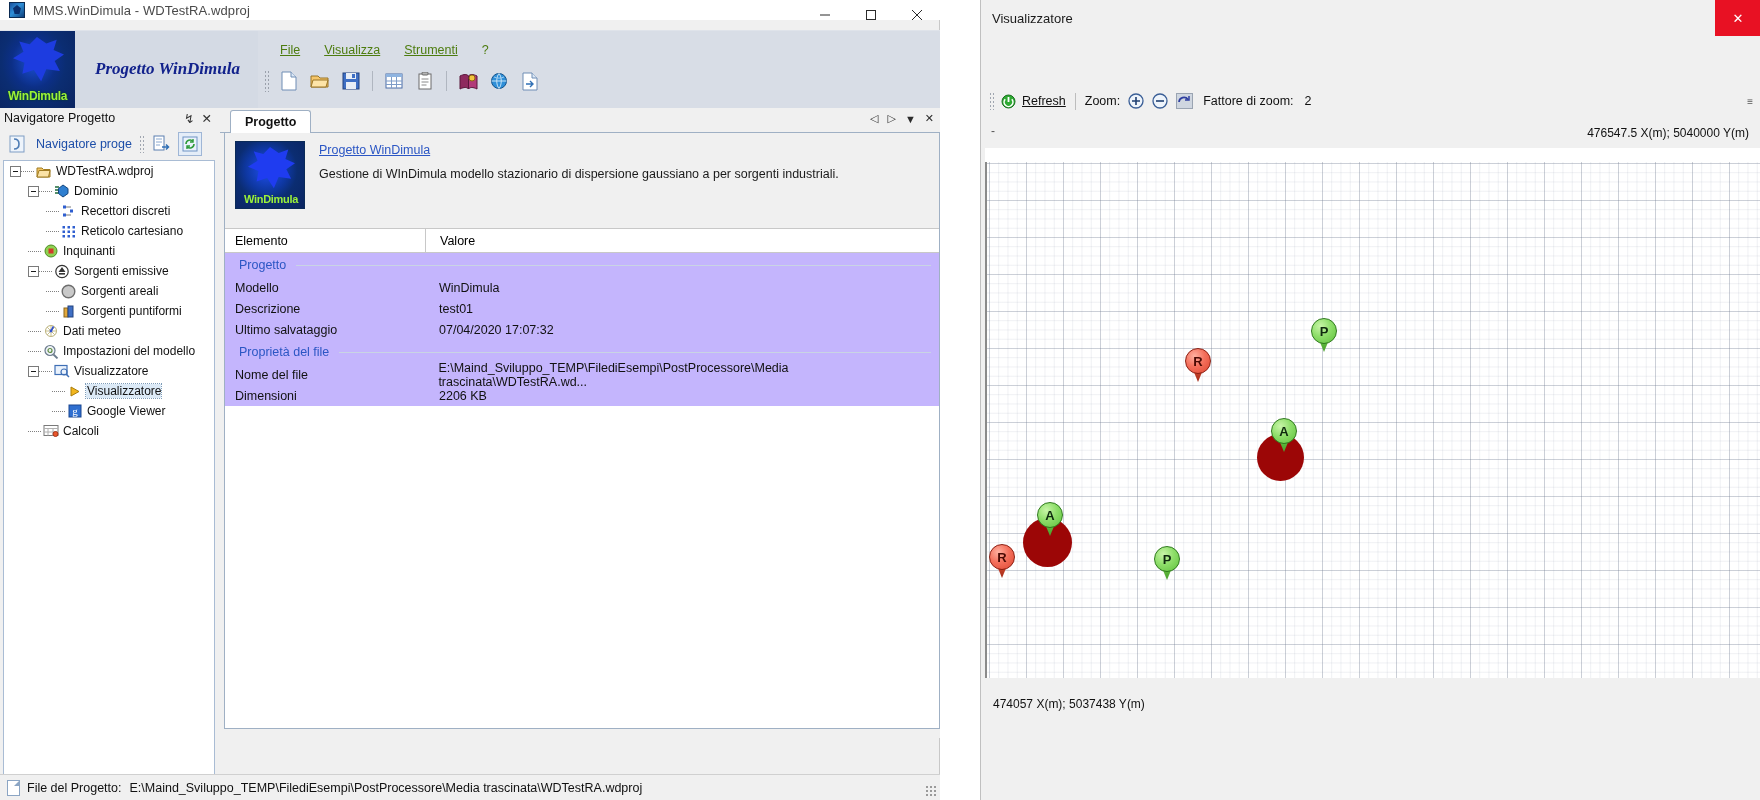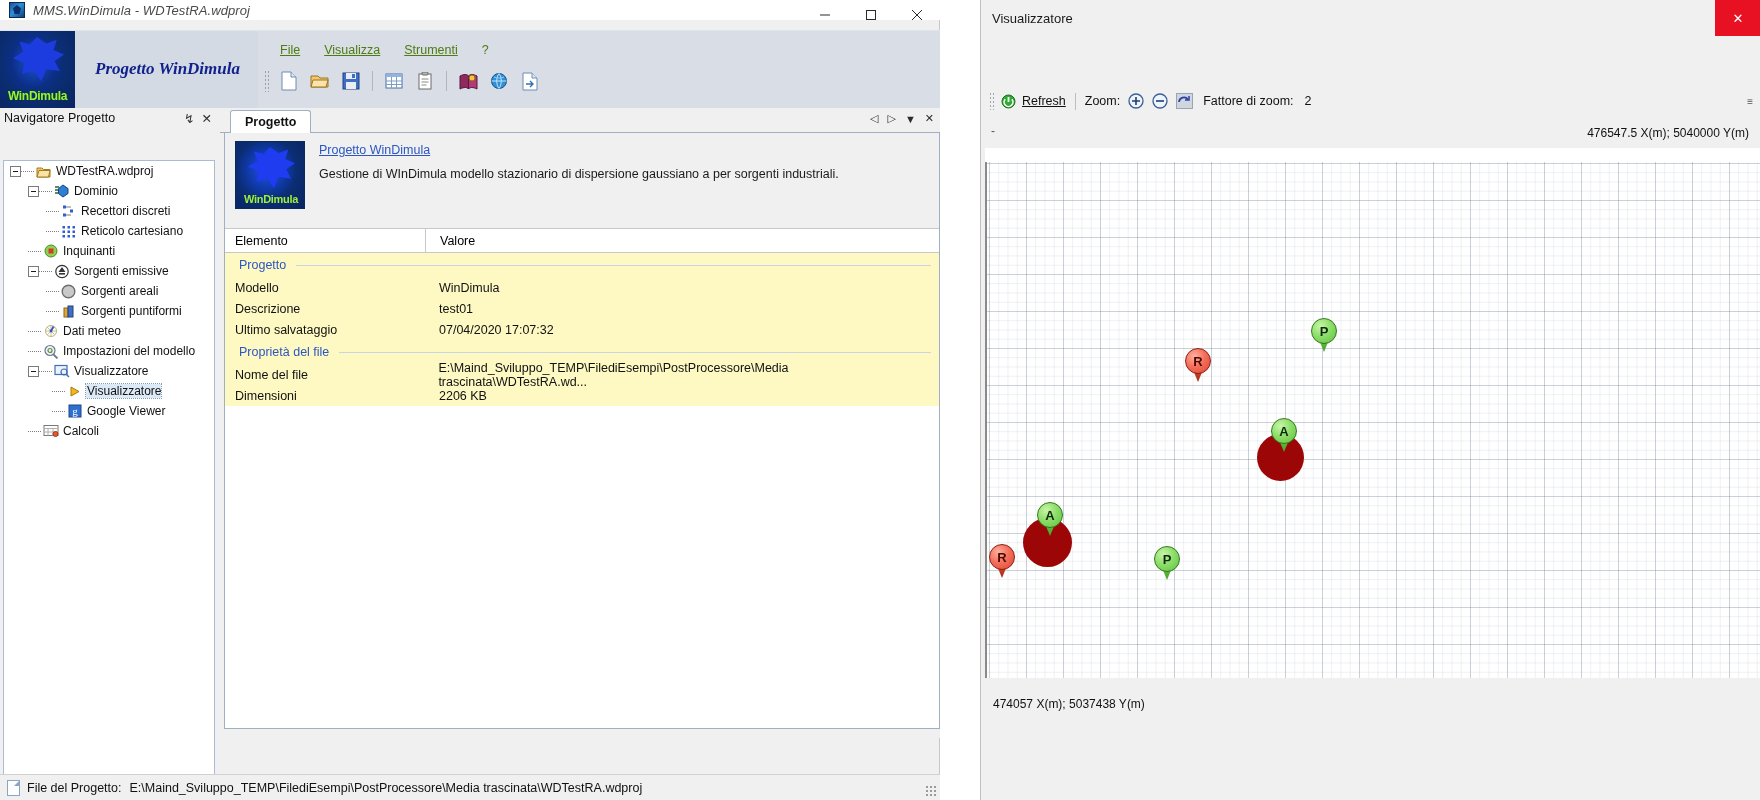--- a/index.html
+++ b/index.html
@@ -17,21 +17,21 @@
   
   #app-window {
     position: absolute; left: 0; top: 0; width: 940px; height: 800px;
     background: #f0f0f0;
     border-right: 1px solid #c8c8c8;
   }
   
   #titlebar {
     position: absolute; left: 0; top: 0; width: 940px; height: 20px;
     background: #ffffff;
-    display: flex; align-items: center; font-style: italic;
+    display: flex; align-items: center;
   }
   #titlebar .app-icon {
     width: 16px; height: 16px; margin-left: 9px; margin-right: 8px;
     background: linear-gradient(135deg,#1a4f9c 0%,#2f8fd8 45%,#0d3f7a 100%);
     border: 1px solid #0b2a52; position: relative; flex: 0 0 auto;
   }
   #titlebar .app-icon::after {
     content: ""; position: absolute; left: 3px; top: 2px; width: 8px; height: 9px;
     background: #0b2f6e; clip-path: polygon(50% 0%,100% 35%,80% 100%,20% 100%,0% 35%);
   }
@@ -181,21 +181,21 @@
     position: absolute; left: 0; bottom: 3px; width: 70px; text-align: center;
     font-size: 11px; font-weight: bold; color: #9bf23a; letter-spacing: -.3px;
   }
   #hc-text { padding-top: 2px; }
   #hc-link {
     color: #2b56c4; text-decoration: underline; font-size: 12.5px; display: inline-block;
   }
   #hc-desc { margin-top: 10px; font-size: 12.5px; color: #1a1a1a; }
 
   
-  #prop-grid { background: #fef9c3; }
+  #prop-grid { background: #c4b5fd; }
   #prop-head {
     display: flex; height: 24px; align-items: center;
     border-bottom: 1px solid #c8c8c8; background: #ffffff;
   }
   #prop-head .ph-c1 { width: 200px; padding-left: 10px; font-size: 12.5px; }
   #prop-head .ph-div { width: 1px; height: 24px; background: #c8c8c8; }
   #prop-head .ph-c2 { padding-left: 14px; font-size: 12.5px; }
   .prop-section {
     display: flex; align-items: center; height: 24px; padding-left: 14px;
     color: #2b56c4; font-size: 12.5px;
@@ -413,20 +413,45 @@
 
     <div id="nav-dock">
       <div id="nav-header">
         <div class="ttl">Navigatore Progetto</div>
         <div class="hdr-icons">
           <span>↯</span>
           <span>✕</span>
         </div>
       </div>
 
+      <div id="nav-toolbar">
+        <div class="nt-btn">
+          <svg width="18" height="18" viewBox="0 0 18 18">
+              <rect x="2" y="1" width="14" height="16" fill="#eef4fb" stroke="#7f9dc4"></rect>
+              <path d="M6 4c3 0 5 2 5 5s-2 5-5 5" fill="none" stroke="#4d7cb5" stroke-width="1.6"></path>
+            </svg>
+        </div>
+        <div class="nt-label">Navigatore proge</div>
+        <div class="nt-grip"></div>
+        <div class="nt-btn">
+          <svg width="18" height="18" viewBox="0 0 18 18">
+              <rect x="2" y="1" width="10" height="14" fill="#fff" stroke="#5b7fb0"></rect>
+              <path d="M4 4h6M4 7h6M4 10h4" stroke="#8aa8cf"></path>
+              <path d="M10 12h6M14 9.5l2.5 2.5L14 14.5" fill="none" stroke="#2f6fb5" stroke-width="1.5"></path>
+            </svg>
+        </div>
+        <div class="nt-btn framed">
+          <svg width="16" height="16" viewBox="0 0 16 16">
+              <rect x="1" y="1" width="14" height="14" fill="#eaf2fc" stroke="#6f94c4"></rect>
+              <path d="M4 8a4 4 0 0 1 7-2.6M12 8a4 4 0 0 1-7 2.6" fill="none" stroke="#2e9b3a" stroke-width="1.6"></path>
+              <path d="M11 3v3h-3" fill="none" stroke="#2e9b3a" stroke-width="1.4"></path>
+              <path d="M5 13v-3h3" fill="none" stroke="#2e9b3a" stroke-width="1.4"></path>
+            </svg>
+        </div>
+      </div>
 
       <div id="tree-panel">
 
         <div class="tnode" style="padding-left:6px;">
           <span class="exp"></span>
           <span class="dots"></span>
           <span class="ic">
             <svg width="15" height="13" viewBox="0 0 15 13">
                 <path d="M1 3h5l1.5 1.5H14V12H1z" fill="#f2c463" stroke="#a07c23"></path>
                 <path d="M3 5.5h11L12.5 12H1z" fill="#fbe3a6" stroke="#a07c23"></path>

